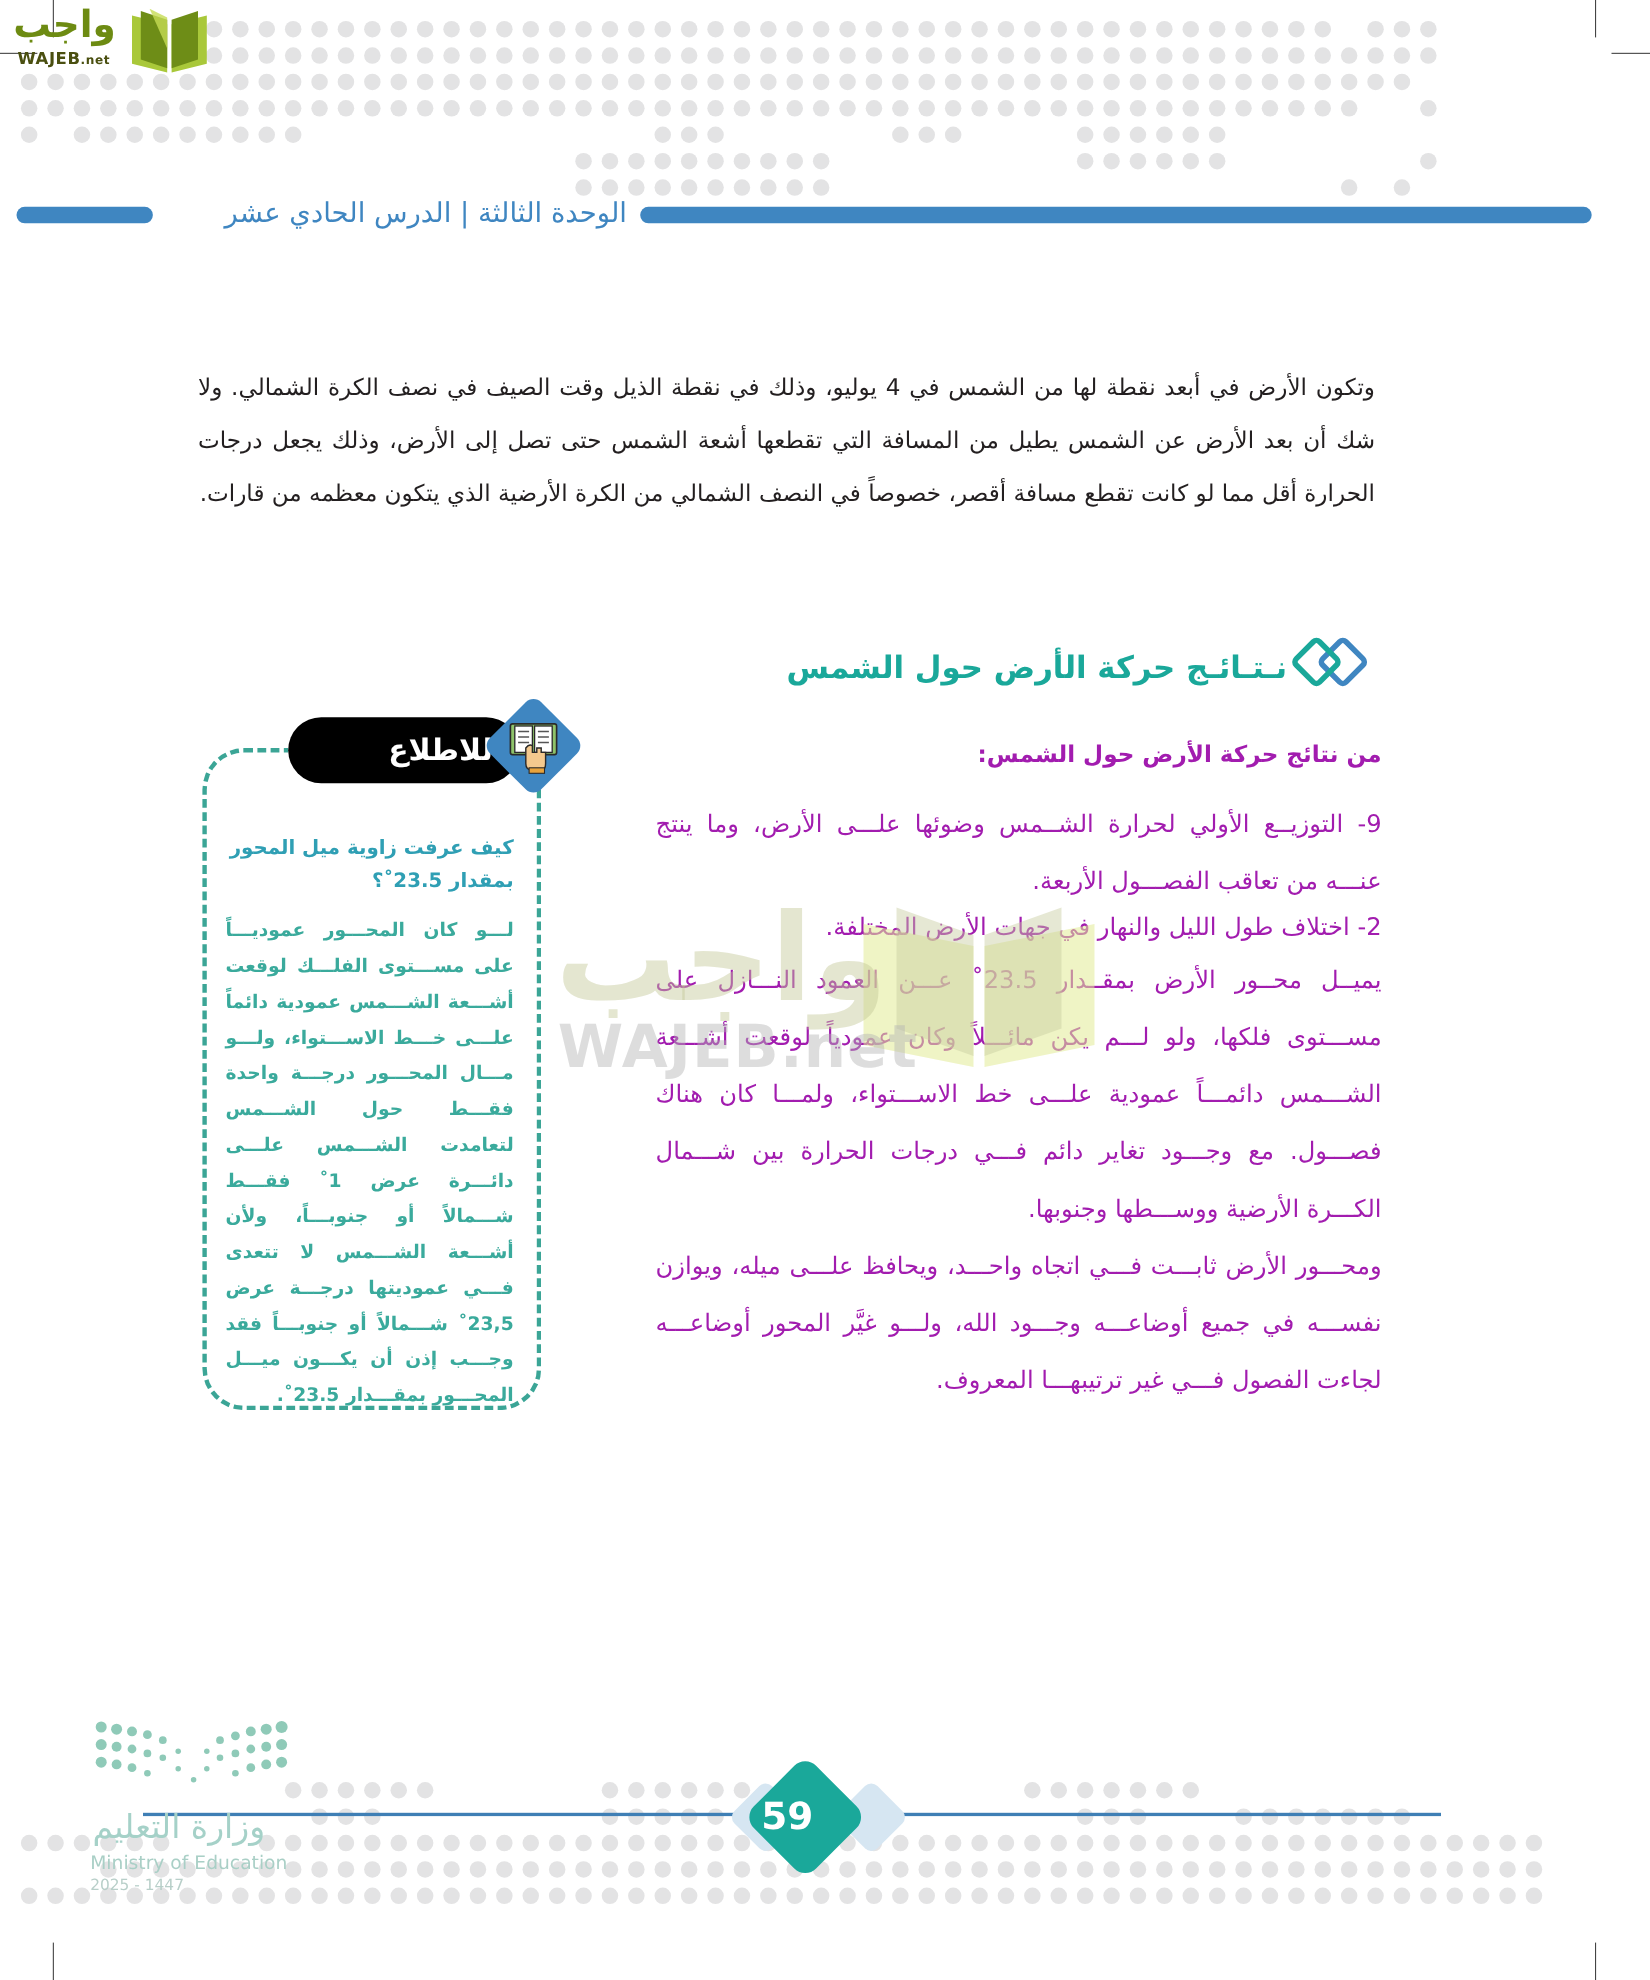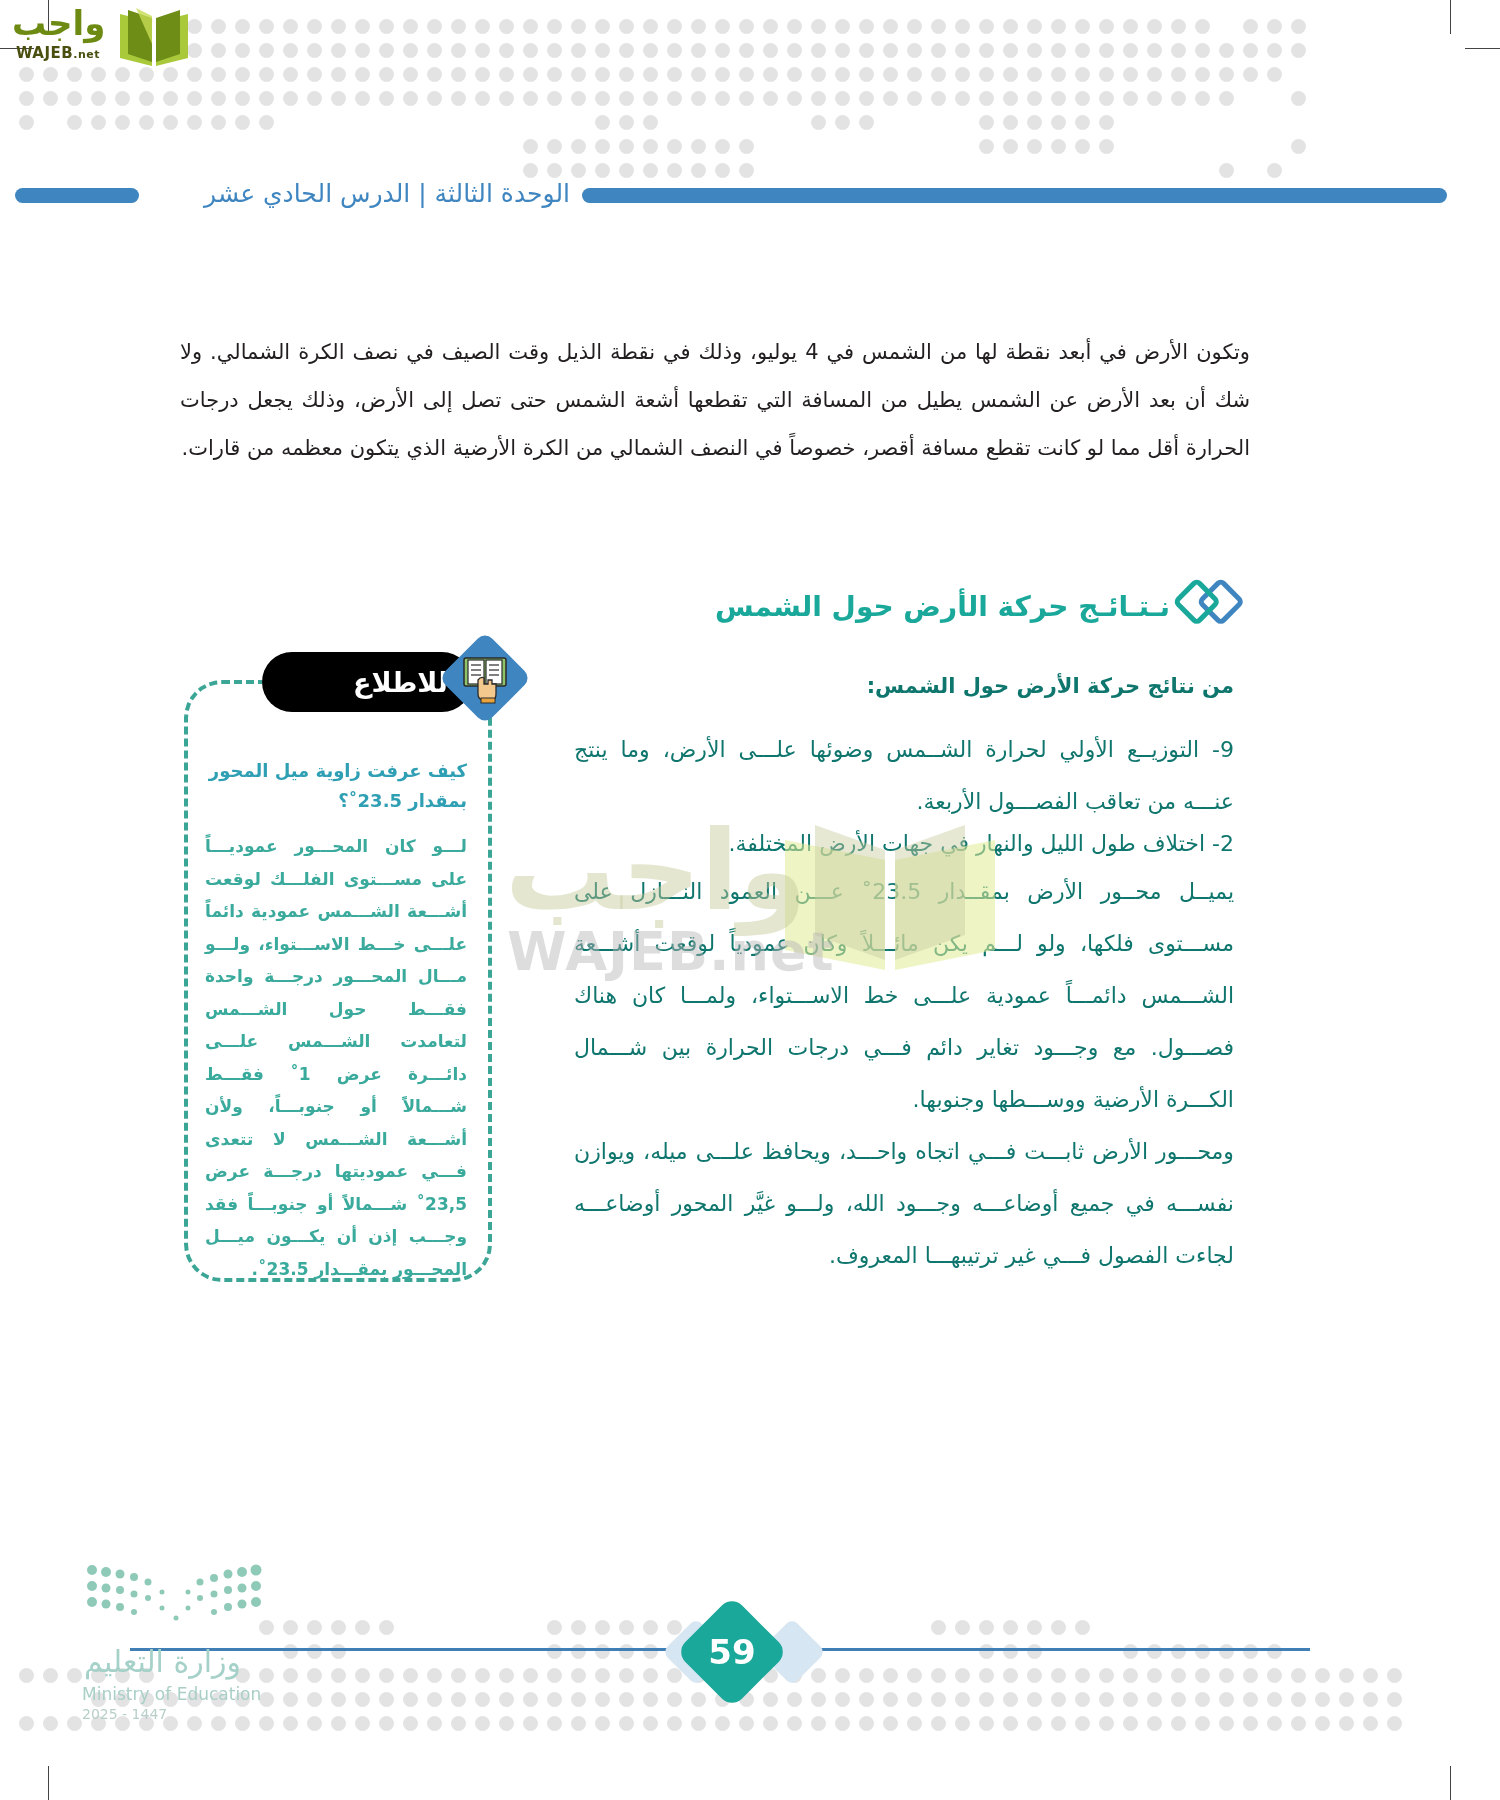--- a/index.html
+++ b/index.html
@@ -21,35 +21,35 @@
   
   .hdr-bar-left{left:15px;top:188px;width:124px;height:15px;border-radius:8px;background:#3f86c1}
   .hdr-bar-right{left:582px;top:188px;width:865px;height:15px;border-radius:8px;background:#3f86c1}
   .hdr-title{left:170px;top:176px;width:400px;text-align:right;direction:rtl;font-size:25px;color:#3f86c1;line-height:36px}
   
   .para{right:250px;top:328px;width:1070px;direction:rtl;text-align:justify;text-align-last:right;font-size:21px;line-height:48px;color:#231f20}
   
   .sec-head{right:252px;top:576px;height:60px;display:flex;flex-direction:row-reverse;align-items:center;}
   .sec-head .title{font-size:28px;font-weight:bold;color:#1aa89a;direction:rtl;letter-spacing:0.5px}
   
-  .col{right:266px;width:660px;direction:rtl;text-align:justify;text-align-last:right;font-size:22px;line-height:52px;color:#0f766e}
+  .col{right:244px;width:660px;direction:rtl;text-align:justify;text-align-last:right;font-size:22px;line-height:52px;color:#a21caf}
   .col .lead{font-weight:bold;font-size:21px}
   
   .box{left:184px;top:680px;width:308px;height:602px;border:4px dashed #3ba596;border-radius:38px}
   .box-mask{left:186px;top:660px;width:300px;height:44px;background:#fff}
   .pill{left:262px;top:652px;width:210px;height:60px;border-radius:30px;background:#000000;color:#fff;font-weight:bold;font-size:27px;direction:rtl;display:flex;align-items:center;justify-content:flex-start;padding-right:24px}
   .diamond{left:452px;top:645px;width:66px;height:66px;background:#3f86c1;border-radius:10px;transform:rotate(45deg)}
   .book-ic{left:462px;top:654px;width:46px;height:50px}
   .box-q{left:205px;top:756px;width:262px;direction:rtl;text-align:right;font-size:18px;line-height:30px;color:#2f9fb4;font-weight:bold}
   .box-a{left:205px;top:830px;width:262px;direction:rtl;text-align:justify;text-align-last:right;font-size:17px;line-height:32.5px;color:#3aaa9c;font-weight:bold}
   
   .foot-line{left:130px;top:1648px;width:1180px;height:3px;background:#3f7fb5}
   .page-diamond-bg{width:48px;height:48px;background:#d6e6f2;transform:rotate(45deg);border-radius:8px;position:absolute}
   .page-diamond{left:692px;top:1612px;width:80px;height:80px;background:#1aa89a;transform:rotate(45deg);border-radius:14px}
-  .page-num{left:692px;top:1630px;width:80px;text-align:center;color:#fff;font-size:34px;font-weight:bold;line-height:44px}
+  .page-num{left:692px;top:1630px;width:80px;color:#fff;font-size:34px;font-weight:bold;line-height:44px}
   .moe-ar{left:84px;top:1644px;font-size:30px;color:#a5d1c8;direction:rtl;letter-spacing:2px}
   .moe-en{left:82px;top:1684px;font-size:17px;color:#a9cfc6}
   .moe-yr{left:82px;top:1706px;font-size:14px;color:#b8cfc9}
   
   .wm{left:505px;top:820px;width:520px;height:150px;pointer-events:none}
   .wm-ar{position:absolute;left:0;top:-14px;font-size:110px;font-weight:bold;color:rgba(195,200,150,0.45);direction:rtl;line-height:130px}
   .wm-en{position:absolute;left:2px;top:100px;font-size:54px;font-weight:bold;color:rgba(180,180,180,0.45);letter-spacing:1px}
   .wm-book{position:absolute;left:270px;top:0;width:230px;height:150px}
 </style>
 </head>

